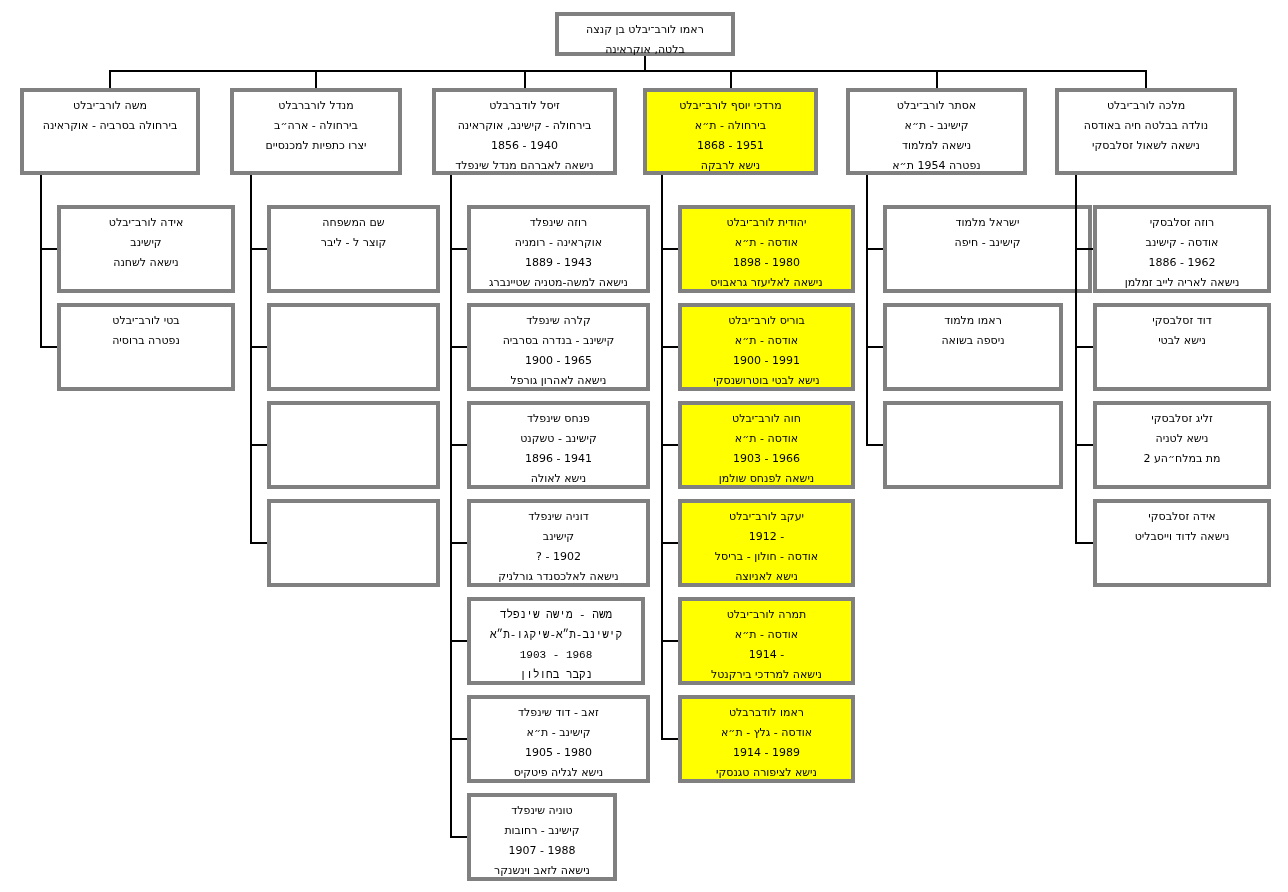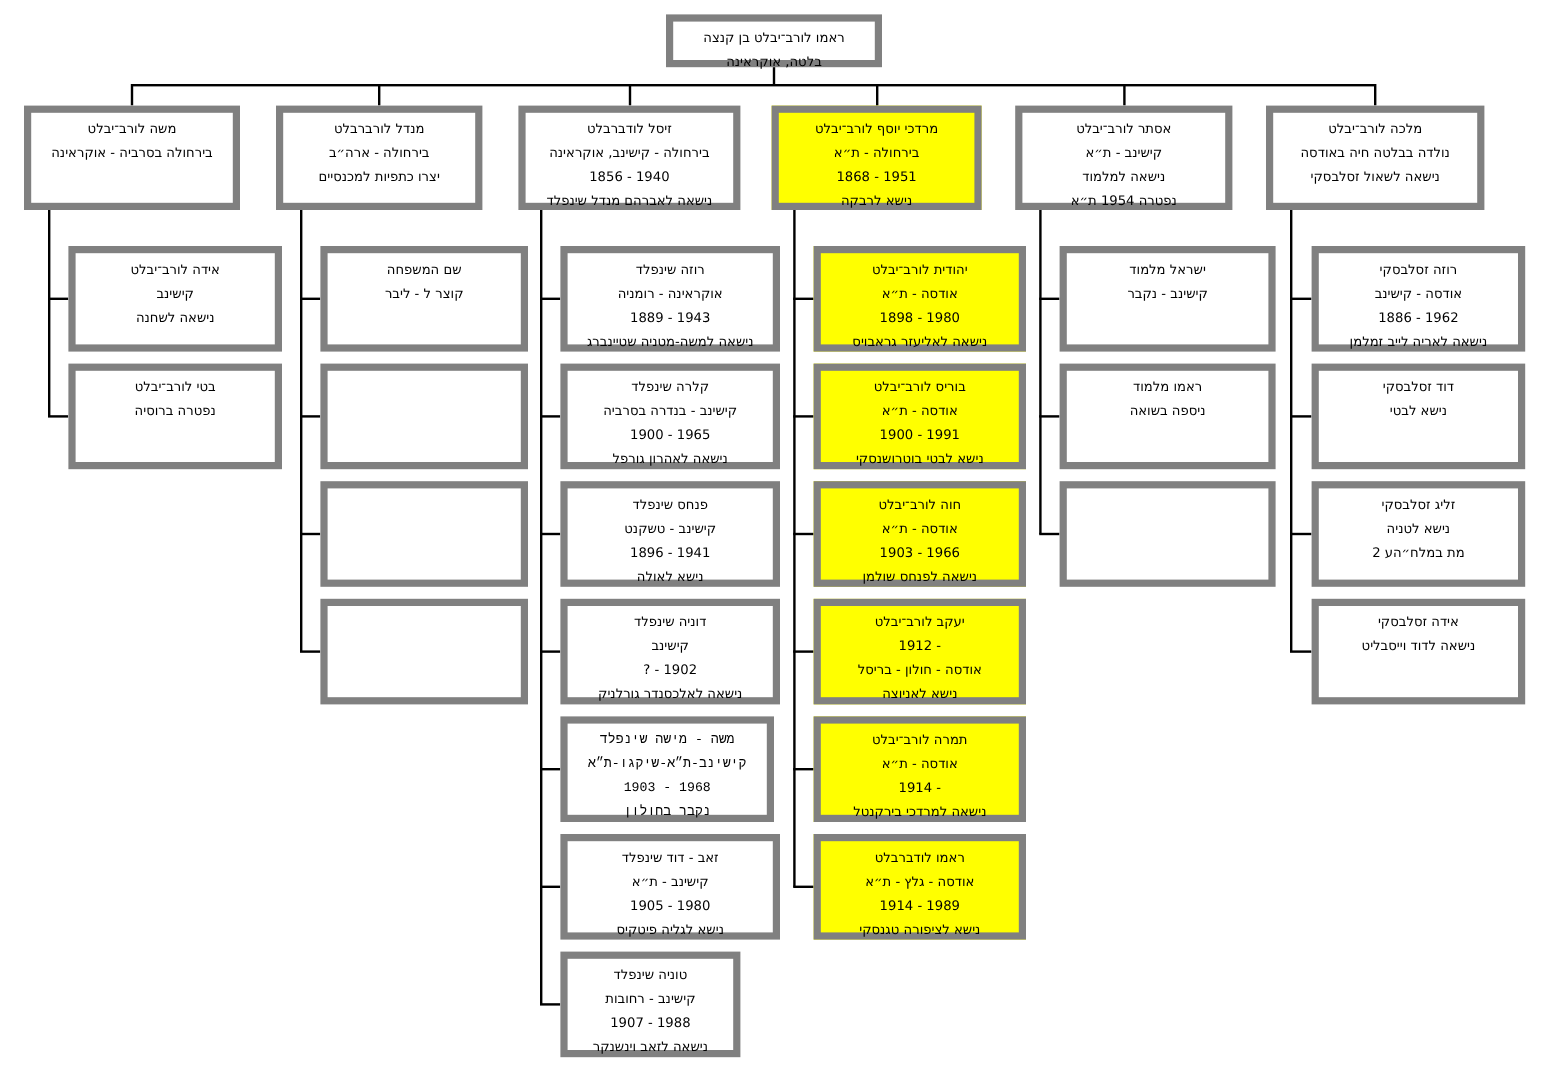--- a/index.html
+++ b/index.html
@@ -7,21 +7,21 @@
     position:relative;
     width:1288px;height:892px;
     background:#ffffff;
     font-family:"DejaVu Sans",sans-serif;
     font-size:11px;
     color:#000;
     overflow:hidden;
   }
   .box{
     position:absolute;
-    border:6px solid #15803d;
+    border:4px solid #15803d;
     background:#ffffff;
     box-sizing:border-box;
     text-align:center;
     padding-top:4px;
   }
   .box.hl{background:#ffff00;}
   .bline{
     unicode-bidi:bidi-override;
     direction:ltr;
     line-height:20px;
@@ -185,23 +185,23 @@
     </div>
     <div class="vline" style="left: 935.5px; top: 70px; height: 18px; background: rgb(0, 0, 0);"></div>
     <div class="box" style="left: 846px; top: 88px; width: 181px; height: 87px; border-color: rgb(128, 128, 128);">
       <div class="bline">טלבי־ברול רתסא</div>
       <div class="bline">א״ת - בנישיק</div>
       <div class="bline">דומלמל האשינ</div>
       <div class="bline">א״ת 1954 הרטפנ</div>
     </div>
     <div class="vline" style="left: 866px; top: 175px; height: 270px; background: rgb(0, 0, 0);"></div>
     <div class="hline" style="left: 866px; top: 248px; width: 17px; background: rgb(0, 0, 0);"></div>
-    <div class="box" style="left: 883px; top: 205px; width: 180px; height: 88px; border-color: rgb(128, 128, 128);">
+    <div class="box" style="left: 883px; top: 205px; width: 209px; height: 88px; border-color: rgb(128, 128, 128);">
       <div class="bline">דומלמ לארשי</div>
-      <div class="bline">רבקנ - בנישיק</div>
+      <div class="bline">הפיח - בנישיק</div>
     </div>
     <div class="hline" style="left: 866px; top: 346px; width: 17px; background: rgb(0, 0, 0);"></div>
     <div class="box" style="left: 883px; top: 303px; width: 180px; height: 88px; border-color: rgb(128, 128, 128);">
       <div class="bline">דומלמ ומאר</div>
       <div class="bline">האושב הפסינ</div>
     </div>
     <div class="hline" style="left: 866px; top: 444px; width: 17px; background: rgb(0, 0, 0);"></div>
     <div class="box" style="left: 883px; top: 401px; width: 180px; height: 88px; border-color: rgb(128, 128, 128);"></div>
     <div class="vline" style="left: 1145px; top: 70px; height: 18px; background: rgb(0, 0, 0);"></div>
     <div class="box" style="left: 1055px; top: 88px; width: 182px; height: 87px; border-color: rgb(128, 128, 128);">

